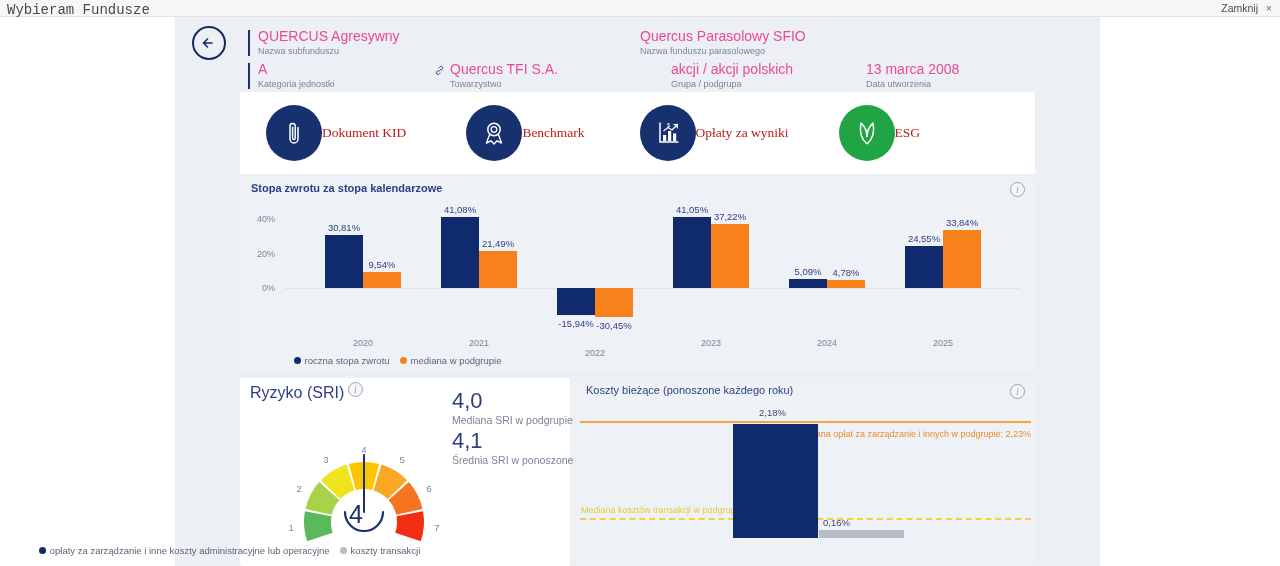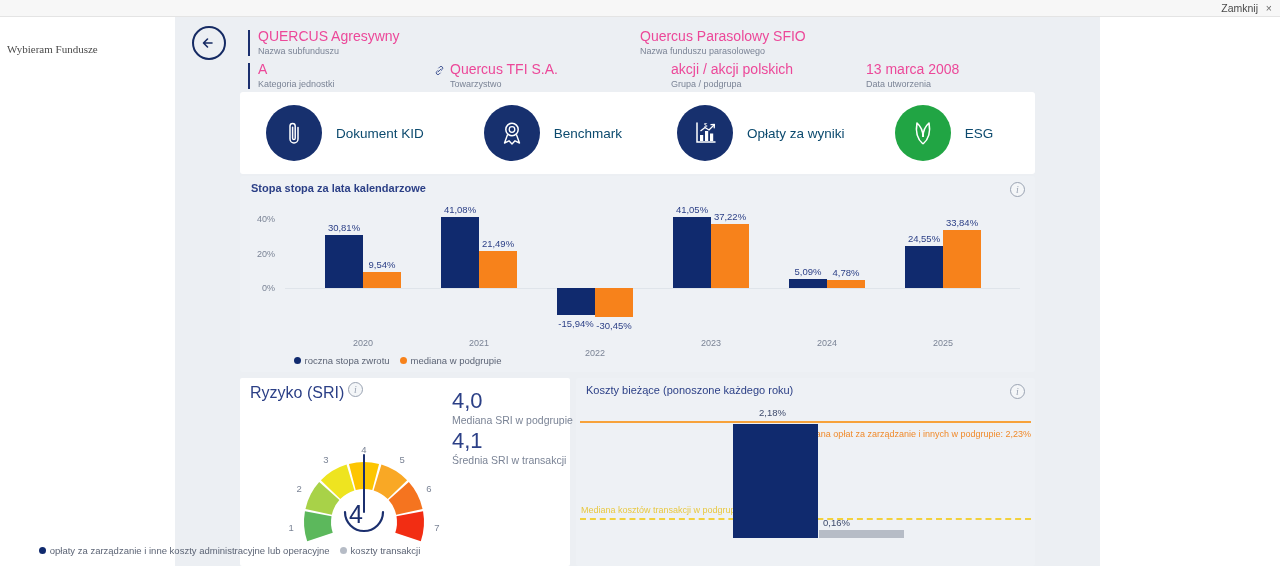--- a/index.html
+++ b/index.html
@@ -10,23 +10,22 @@
     color:#1f3070;
     font-size:12px;
     position:relative;
   }
   
   #topbar {
     position:absolute; left:0; top:0; width:1280px; height:17px;
     background:#f7f7f7; border-bottom:1px solid #e4e4e4;
   }
   #topbar .tb-title {
-    position:absolute; left:7px; top:2px; font-size:11px; color:#4a4a4a;
-    font-family:Liberation Serif, serif;
-    margin-top:41px;
+    position:absolute; left:7px; top:2px; font-size:14px; color:#4a4a4a;
+    font-family:Liberation Mono, monospace;
   }
   #topbar .tb-close {
     position:absolute; right:22px; top:2px; font-size:10.5px; color:#4a4a4a;
   }
   #topbar .tb-x {
     position:absolute; right:8px; top:2px; font-size:10.5px; color:#6a6a6a;
   }
 
   
   #panel {
@@ -74,21 +73,21 @@
     background:#ffffff; border-radius:3px;
     display:flex; align-items:center;
   }
   .ico-item { display:flex; align-items:center; cursor:pointer; }
   .ico-circle {
     width:56px; height:56px; border-radius:50%;
     background:#17306e; display:flex; align-items:center; justify-content:center;
     flex:none;
   }
   .ico-circle.green { background:#21a544; }
-  .ico-label { margin-left:14px; font-size:13.5px; color:#0c4a6e; white-space:nowrap; }
+  .ico-label { font-size:13.5px; color:#b91c1c; white-space:nowrap;font-family:Liberation Serif, serif; }
   #ico-1 { margin-left:26px; }
   #ico-2 { margin-left:60px; }
   #ico-3 { margin-left:55px; }
   #ico-4 { margin-left:50px; }
 
   
   #returns-card {
     position:absolute; left:240px; top:176px; width:795px; height:196px;
     background:#eef1f5; border-radius:2px;
   }
@@ -274,21 +273,21 @@
       <svg width="32" height="32" viewBox="0 0 32 32">
         <path d="M16 27 C10 22 8.5 14 10 6 C13.5 9 16 14 16 20" fill="none" stroke="#fff" stroke-width="1.6" stroke-linejoin="round"></path>
         <path d="M16 27 C22 22 23.5 14 22 6 C18.5 9 16 14 16 20" fill="none" stroke="#fff" stroke-width="1.6" stroke-linejoin="round"></path>
       </svg>
     </div>
     <span class="ico-label">ESG</span>
   </div>
 </div>
 
 <div id="returns-card">
-  <div class="card-title">Stopa stopa za lata kalendarzowe</div>
+  <div class="card-title">Stopa zwrotu za stopa kalendarzowe</div>
   <div class="info-ico" id="returns-info">i</div>
   <div id="ret-plot">
       <div class="axis-lab" style="left: 9px; top: 38px;">40%</div>
       <div class="axis-lab" style="left: 9px; top: 72.5px;">20%</div>
       <div class="axis-lab" style="left: 9px; top: 107px;">0%</div>
       <div class="zeroline" style="left: 45px; width: 735px; top: 112px;"></div>
       <div class="bar navy" style="left: 85px; width: 38px; height: 53.1472px; top: 58.8528px;"></div>
       <div class="bar-lab" style="width: 48px; left: 80px; top: 45.8528px;">30,81%</div>
       <div class="bar orange" style="left: 123px; width: 38px; height: 16.4565px; top: 95.5435px;"></div>
       <div class="bar-lab" style="width: 48px; left: 118px; top: 82.5435px;">9,54%</div>
@@ -355,21 +354,21 @@
       </svg></div>
   <div id="sri-value">4</div>
 </div>
 
 <div class="sri-block" id="sri-med">
   <div class="sri-big">4,0</div>
   <div class="sri-sub">Mediana SRI w podgrupie</div>
 </div>
 <div class="sri-block" id="sri-avg">
   <div class="sri-big">4,1</div>
-  <div class="sri-sub">Średnia SRI w transakcji</div>
+  <div class="sri-sub">Średnia SRI w ponoszone</div>
 </div>
 
 <div id="costs-card">
   <div id="costs-title">Koszty bieżące (ponoszone każdego roku)</div>
   <div class="info-ico" id="costs-info">i</div>
   <div id="costs-plot">
       <div class="med-line-solid" style="left: 4px; width: 451px; top: 43px;"></div>
       <div class="med-lab orange" style="right: 4px; top: 51px;">Mediana opłat za zarządzanie i innych w podgrupie: 2,23%</div>
       <div class="med-line-dash" style="left: 4px; width: 451px; top: 139.538px;"></div>
       <div class="med-lab yellow" style="left: 5px; top: 126.538px;">Mediana kosztów transakcji w podgrupie: 0,39%</div>

